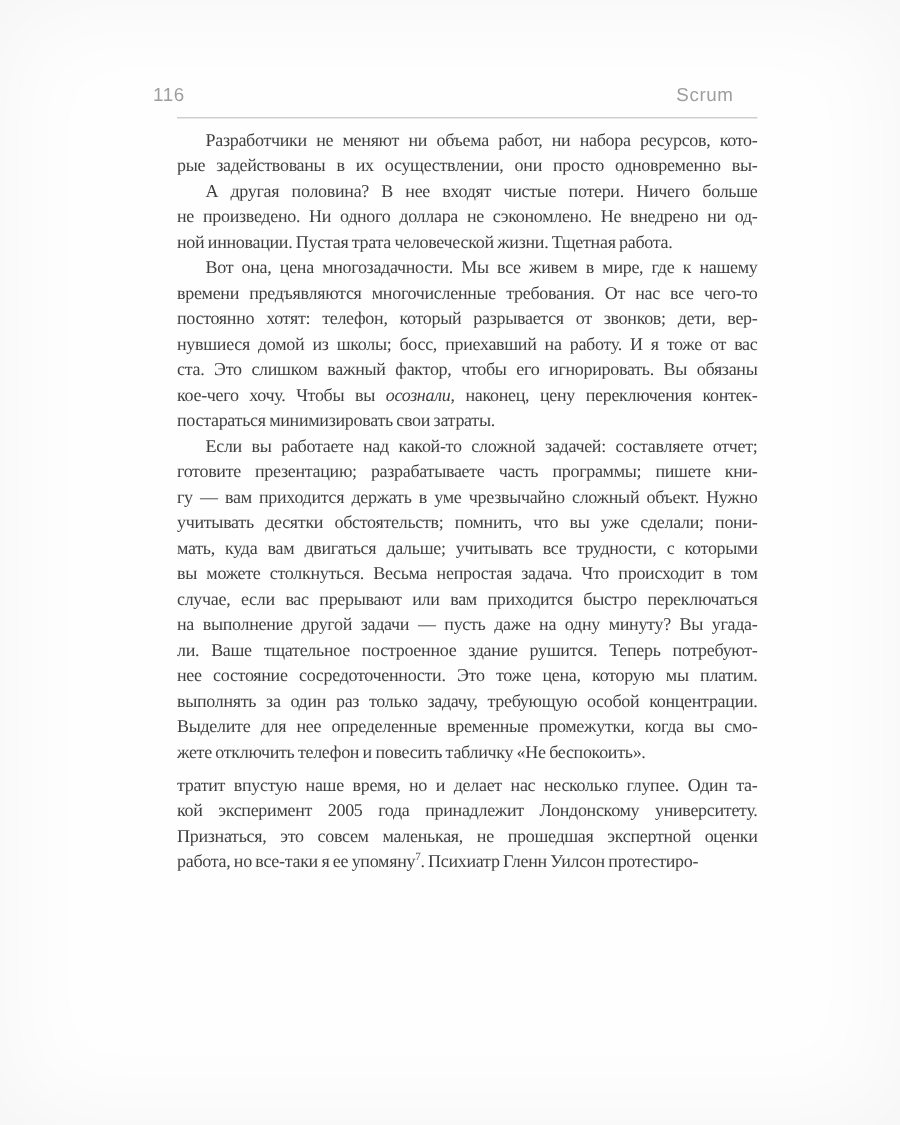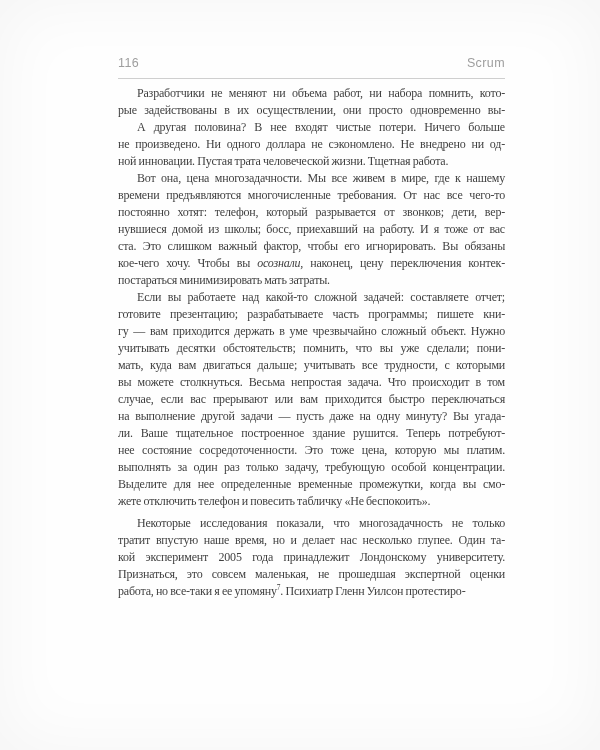--- a/index.html
+++ b/index.html
@@ -17,21 +17,21 @@
   }
   .page{
     position:relative;
     width:600px;height:750px;
     background:var(--page-bg);
     box-shadow: inset 0 0 70px rgba(0,0,0,0.045);
     overflow:hidden;
   }
   .header{
     position:absolute;
-    left:118px;top:56px;width:387px;
+    left:102px;top:56px;width:387px;
     display:flex;justify-content:space-between;align-items:flex-start;
     font-family:"Liberation Sans", sans-serif;
     font-size:12.5px;
     color:var(--header-text);
     letter-spacing:0.4px;
   }
   .rule{
     position:absolute;
     left:118px;top:78px;width:387px;
     border-top:1px solid var(--rule);
@@ -64,53 +64,52 @@
 <body>
 
 <div class="page">
   <div class="header">
     <span>116</span>
     <span>Scrum</span>
   </div>
   <div class="rule"></div>
   <div class="text-block">
       <div class="para">
-        <div class="line first">Разработчики не меняют ни объема работ, ни набора помнить, кото-</div>
+        <div class="line first">Разработчики не меняют ни объема работ, ни набора ресурсов, кото-</div>
         <div class="line">рые задействованы в их осуществлении, они просто одновременно вы-</div>
       </div>
       <div class="para">
         <div class="line first">А другая половина? В нее входят чистые потери. Ничего больше</div>
         <div class="line">не произведено. Ни одного доллара не сэкономлено. Не внедрено ни од-</div>
         <div class="line last">ной инновации. Пустая трата человеческой жизни. Тщетная работа.</div>
       </div>
       <div class="para">
         <div class="line first">Вот она, цена многозадачности. Мы все живем в мире, где к нашему</div>
         <div class="line">времени предъявляются многочисленные требования. От нас все чего-то</div>
         <div class="line">постоянно хотят: телефон, который разрывается от звонков; дети, вер-</div>
         <div class="line">нувшиеся домой из школы; босс, приехавший на работу. И я тоже от вас</div>
         <div class="line">ста. Это слишком важный фактор, чтобы его игнорировать. Вы обязаны</div>
         <div class="line">кое-чего хочу. Чтобы вы <em>осознали</em>, наконец, цену переключения контек-</div>
-        <div class="line last">постараться минимизировать мать затраты.</div>
+        <div class="line last">постараться минимизировать свои затраты.</div>
       </div>
       <div class="para">
         <div class="line first">Если вы работаете над какой-то сложной задачей: составляете отчет;</div>
         <div class="line">готовите презентацию; разрабатываете часть программы; пишете кни-</div>
         <div class="line">гу — вам приходится держать в уме чрезвычайно сложный объект. Нужно</div>
         <div class="line">учитывать десятки обстоятельств; помнить, что вы уже сделали; пони-</div>
         <div class="line">мать, куда вам двигаться дальше; учитывать все трудности, с которыми</div>
         <div class="line">вы можете столкнуться. Весьма непростая задача. Что происходит в том</div>
         <div class="line">случае, если вас прерывают или вам приходится быстро переключаться</div>
         <div class="line">на выполнение другой задачи — пусть даже на одну минуту? Вы угада-</div>
         <div class="line">ли. Ваше тщательное построенное здание рушится. Теперь потребуют-</div>
         <div class="line">нее состояние сосредоточенности. Это тоже цена, которую мы платим.</div>
         <div class="line">выполнять за один раз только задачу, требующую особой концентрации.</div>
         <div class="line">Выделите для нее определенные временные промежутки, когда вы смо-</div>
         <div class="line last">жете отключить телефон и повесить табличку «Не беспокоить».</div>
       </div>
       <div class="para spaced">
-        <div class="line first">Некоторые исследования показали, что многозадачность не только</div>
         <div class="line">тратит впустую наше время, но и делает нас несколько глупее. Один та-</div>
         <div class="line">кой эксперимент 2005 года принадлежит Лондонскому университету.</div>
         <div class="line">Признаться, это совсем маленькая, не прошедшая экспертной оценки</div>
         <div class="line last">работа, но все-таки я ее упомяну<sup>7</sup>. Психиатр Гленн Уилсон протестиро-</div>
       </div>
     </div>
 </div>
 
 </body></html>

